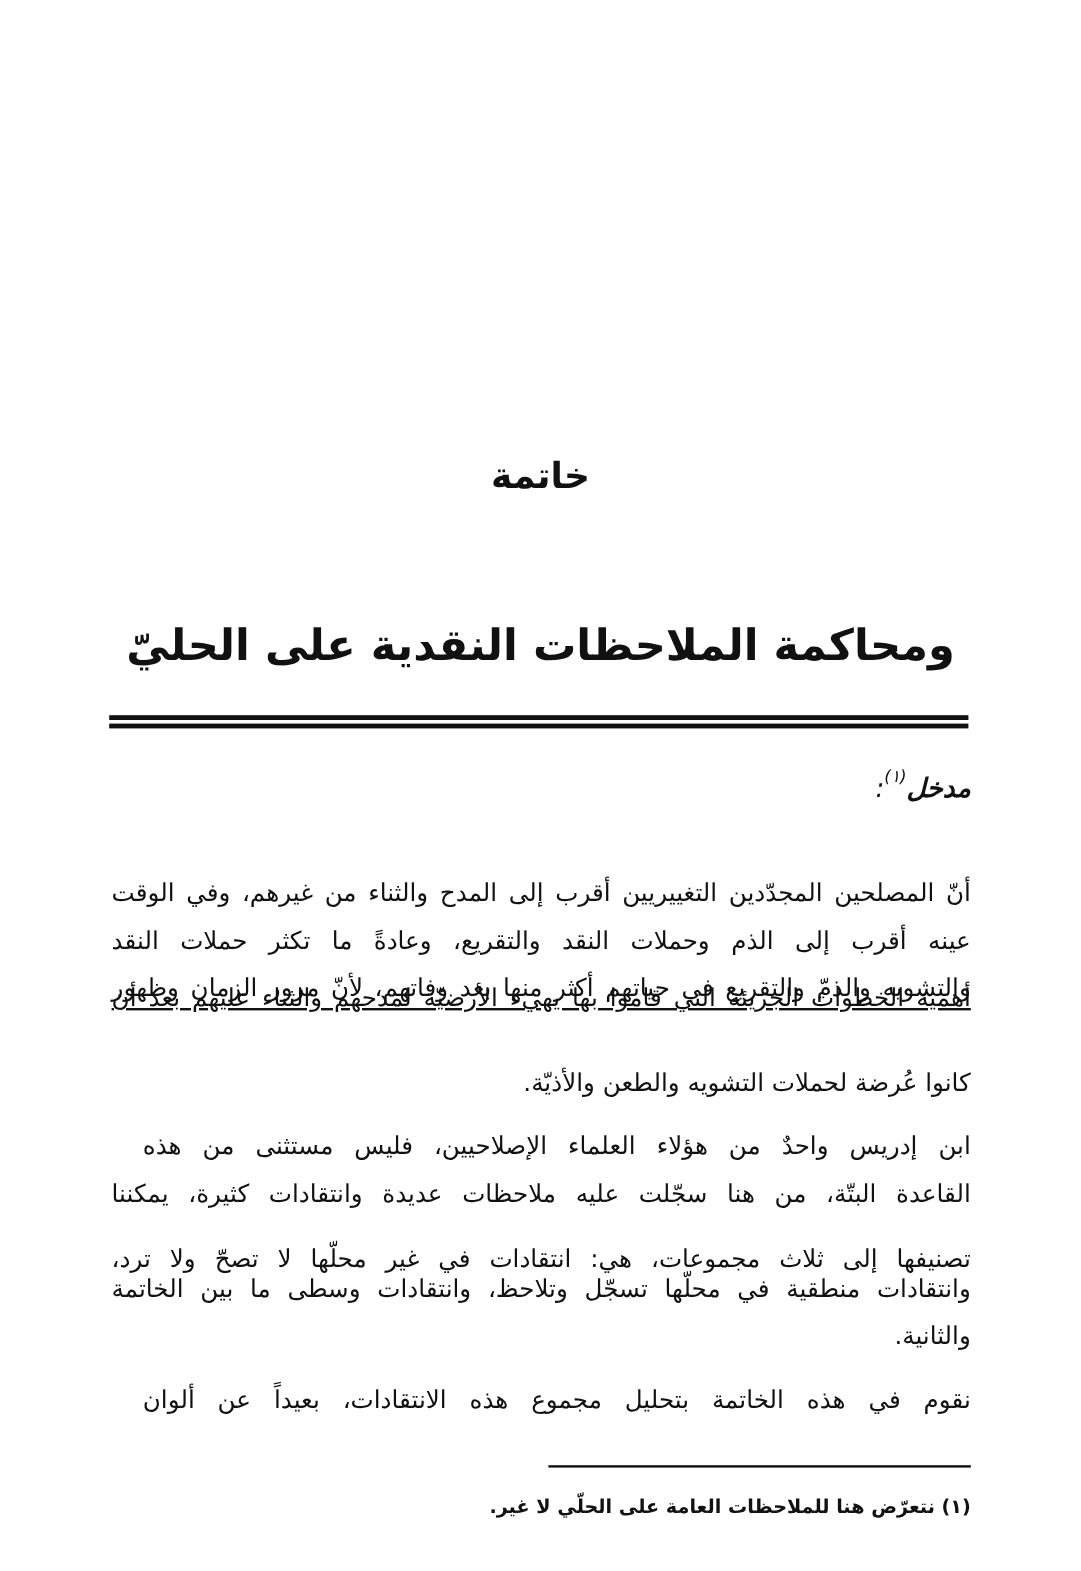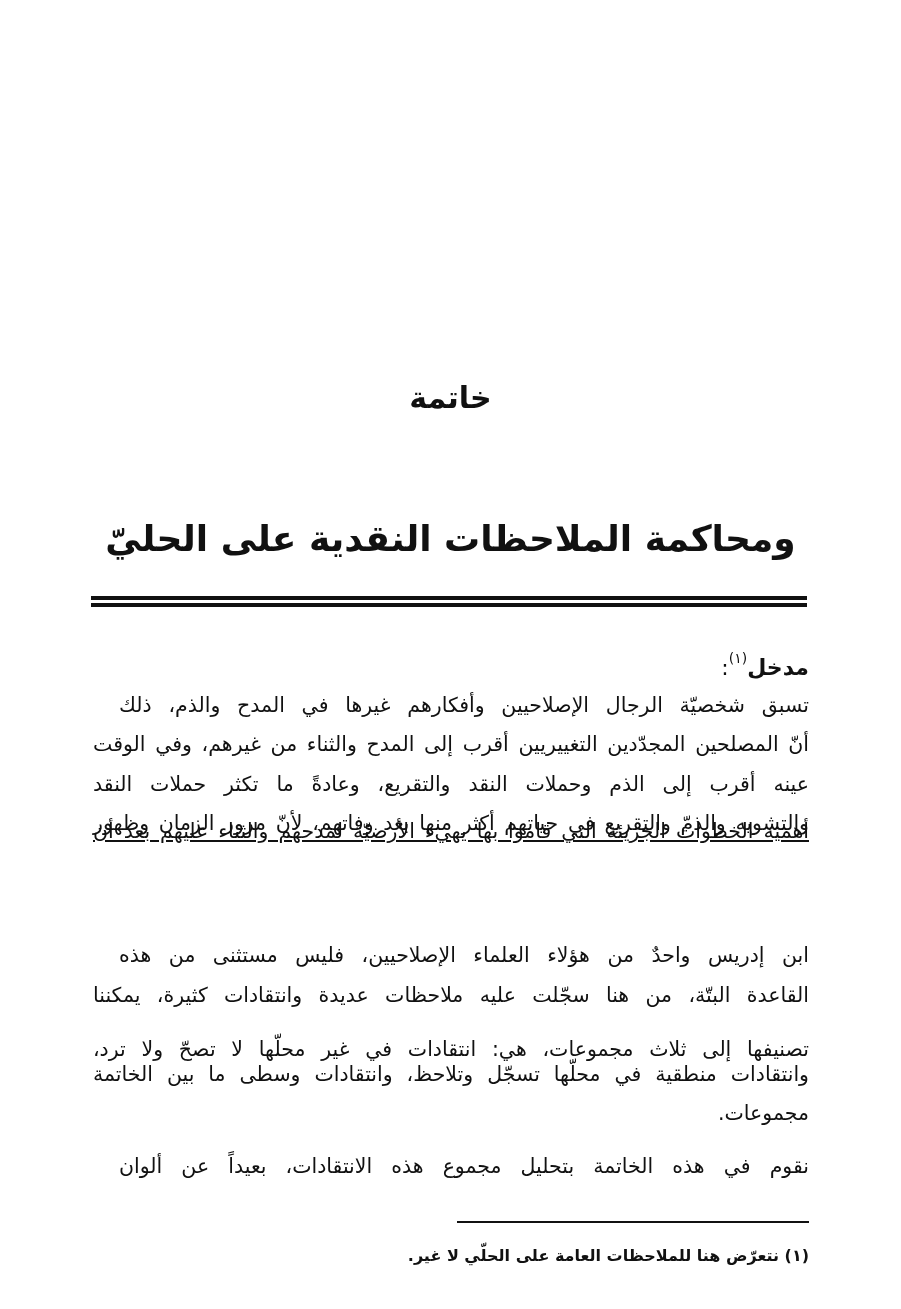--- a/index.html
+++ b/index.html
@@ -58,22 +58,23 @@
     }
     .double-rule .r1 { top: 0; }
     .double-rule .r2 { top: 7px; }
 
     .section-heading {
       position: absolute;
       top: 636px;
       right: 92px;
       font-size: 22px;
       font-weight: 900;
-      line-height: 44px;
+      line-height: 24px;
       white-space: nowrap;
+      font-style: italic;
     }
     .section-heading sup {
       font-size: 14px;
       font-weight: 400;
       vertical-align: 12px;
     }
     .section-heading .colon {
       font-weight: 400;
       font-size: 22px;
     }
@@ -124,30 +125,30 @@
 
   <div class="double-rule">
     <div class="r1"></div>
     <div class="r2"></div>
   </div>
 
   <div class="section-heading">
     <span>مدخل</span><sup>(١)</sup><span class="colon">:</span>
   </div>
 
-  <div class="body-line indent" style="top:688px;">تسبق شخصيّة الرجال الإصلاحيين وأفكارهم غيرها في المدح والذم، ذلك</div>
   <div class="body-line" style="top:767px;">عينه أقرب إلى الذم وحملات النقد والتقريع، وعادةً ما تكثر حملات النقد</div>
   <div class="body-line" style="top:727px;">أنّ المصلحين المجدّدين التغييريين أقرب إلى المدح والثناء من غيرهم، وفي الوقت</div>
   <div class="body-line" style="top:806px;">والتشويه والذمّ والتقريع في حياتهم أكثر منها بعد وفاتهم، لأنّ مرور الزمان وظهور</div>
   <div class="body-line" style="top:814px;text-decoration:underline;">أهمية الخطوات الجريئة التي قاموا بها يهيء الأرضيّة لمدحهم والثناء عليهم بعد أن</div>
+  <div class="body-line last" style="top:885px;">كانوا عُرضة لحملات التشويه والطعن والأذيّة.</div>
 
   <div class="body-line" style="top:978px;">القاعدة البتّة، من هنا سجّلت عليه ملاحظات عديدة وانتقادات كثيرة، يمكننا</div>
   <div class="body-line indent" style="top:938px;">ابن إدريس واحدٌ من هؤلاء العلماء الإصلاحيين، فليس مستثنى من هذه</div>
   <div class="body-line" style="top:1032px;margin-left:38px;">تصنيفها إلى ثلاث مجموعات، هي: انتقادات في غير محلّها لا تصحّ ولا ترد،</div>
   <div class="body-line" style="top:1057px;">وانتقادات منطقية في محلّها تسجّل وتلاحظ، وانتقادات وسطى ما بين الخاتمة</div>
-  <div class="body-line last" style="top:1096px;">مجموعات.</div>
+  <div class="body-line last" style="top:1096px;">والثانية.</div>
 
   <div class="body-line indent" style="top:1149px;">نقوم في هذه الخاتمة بتحليل مجموع هذه الانتقادات، بعيداً عن ألوان</div>
 
   <div class="footnote-rule"></div>
   <div class="footnote">(١) نتعرّض هنا للملاحظات العامة على الحلّي لا غير.</div>
 
 </div>
 
 </body></html>

